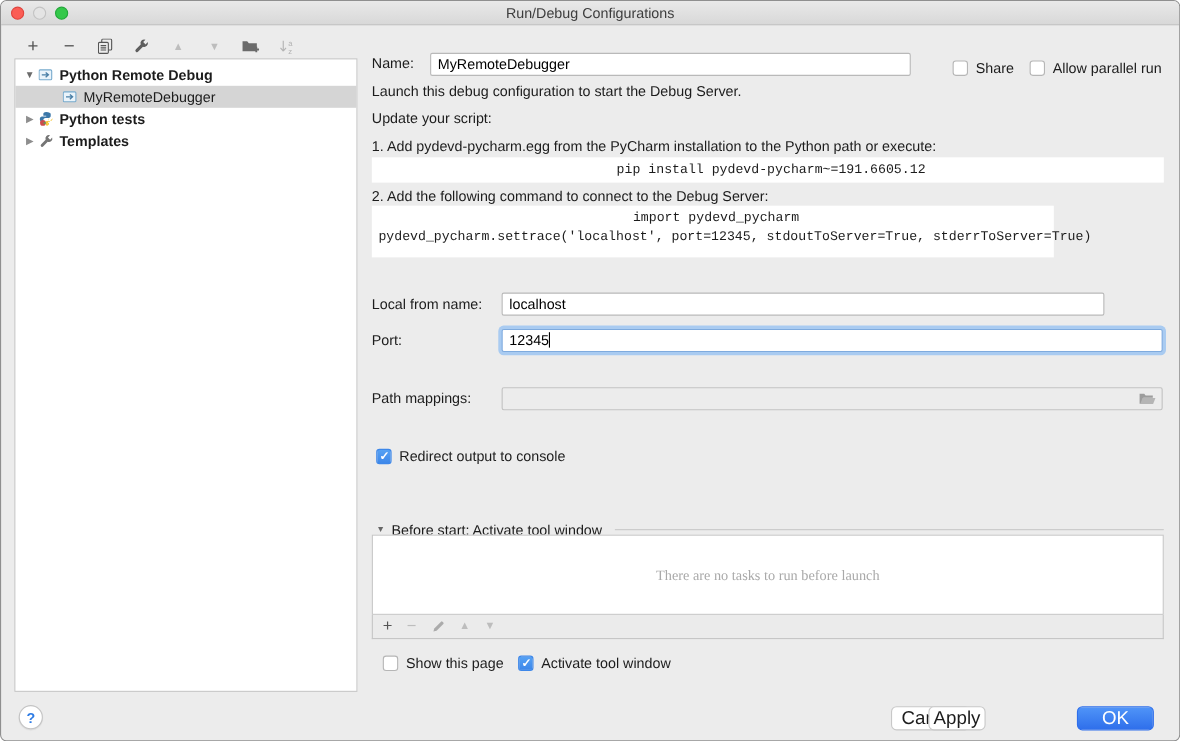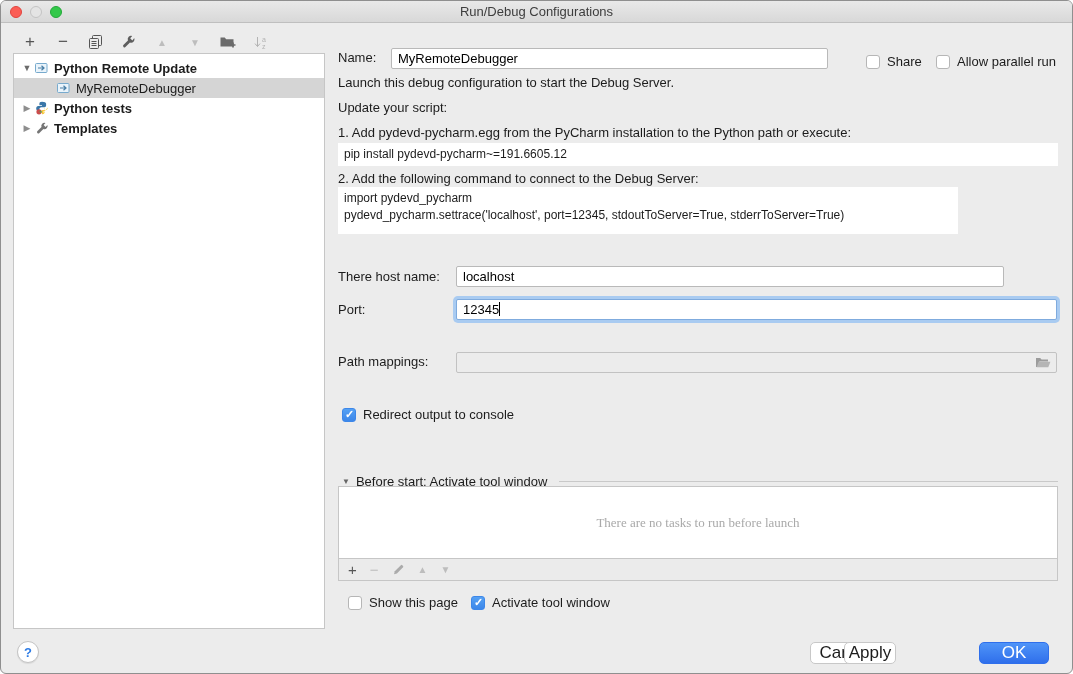--- a/index.html
+++ b/index.html
@@ -54,22 +54,22 @@
   .lbl { font-size:13px; color:#1c1c1c; line-height:21px; }
   .field {
     background:#fff; border:1px solid #B9B9B9; border-radius:2px;
     height:21px; line-height:19px; padding-left:6px; font-size:13px; color:#000;
     overflow:hidden; white-space:nowrap;
   }
   .field.focused { border:1px solid #7FABDE; box-shadow:0 0 0 3px #A9CBF1; }
   .field.disabled { background:#ECECEC; border:1px solid #C2C2C2; position:relative; }
   .caret { display:inline-block; width:1px; height:14px; background:#000; vertical-align:-2px; }
   .mono {
-    font-family:Liberation Sans, sans-serif; font-size:12px;
-    background:#fff; line-height:17px;
+    font-family:Liberation Mono, monospace; font-size:12px;
+    background:#fff; line-height:17px;text-align:center;
   }
   .codebox { padding:3px 0 3px 6px; white-space:pre; }
 
   
   .cbrow { display:flex; align-items:center; gap:7px; }
   .cb {
     width:14px; height:14px; border-radius:3px; flex:none;
     background:#fff; border:1px solid #B6B6B6; position:relative;
   }
   .cb.checked { background:linear-gradient(#55A1F4,#3D87E9); border:1px solid #3D87E9; }
@@ -158,21 +158,21 @@
 
   <div class="tree-panel">
     <div class="tree-row ind1">
       <span class="tw">▼</span>
       <span class="tree-ico">
         <svg width="14" height="12" viewBox="0 0 14 12">
             <rect x="0.5" y="1.5" width="11.5" height="9" rx="1" fill="#EAF4FB" stroke="#77AACD"></rect>
             <path d="M3 6h5.5M6.5 3.8L9 6 6.5 8.2" stroke="#4A7FA6" fill="none" stroke-width="1.2"></path>
           </svg>
       </span>
-      <span class="tree-label bold">Python Remote Update</span>
+      <span class="tree-label bold">Python Remote Debug</span>
     </div>
     <div class="tree-row selected ind2">
       <span class="tree-ico">
         <svg width="14" height="12" viewBox="0 0 14 12">
             <rect x="0.5" y="1.5" width="11.5" height="9" rx="1" fill="#EAF4FB" stroke="#77AACD"></rect>
             <path d="M3 6h5.5M6.5 3.8L9 6 6.5 8.2" stroke="#4A7FA6" fill="none" stroke-width="1.2"></path>
           </svg>
       </span>
       <span class="tree-label">MyRemoteDebugger</span>
     </div>
@@ -218,21 +218,21 @@
     <div class="abs lbl" style="left:0; top:57px;">Launch this debug configuration to start the Debug Server.</div>
     <div class="abs lbl" style="left:0; top:82px;">Update your script:</div>
     <div class="abs lbl" style="left:0; top:107px;">1. Add pydevd-pycharm.egg from the PyCharm installation to the Python path or execute:</div>
 
     <div class="abs mono codebox" style="left:0; top:128px; width:720px;">pip install pydevd-pycharm~=191.6605.12</div>
 
     <div class="abs lbl" style="left:0; top:153px;">2. Add the following command to connect to the Debug Server:</div>
 
     <div class="abs mono codebox" style="left:0; top:172px; width:620px; height:47px;"><span>import pydevd_pycharm</span><br><span>pydevd_pycharm.settrace('localhost', port=12345, stdoutToServer=True, stderrToServer=True)</span></div>
 
-    <div class="abs lbl" style="left:0; top:251px;">There host name:</div>
+    <div class="abs lbl" style="left:0; top:251px;">Local from name:</div>
     <div class="abs field" style="left:118px; top:251px; width:548px;">
       <span>localhost</span>
     </div>
 
     <div class="abs lbl" style="left:0; top:284px;">Port:</div>
     <div class="abs field focused" style="left:118px; top:284px; width:601px;">
       <span>12345</span><span class="caret"></span>
     </div>
 
     <div class="abs lbl" style="left:0; top:336px;">Path mappings:</div>

